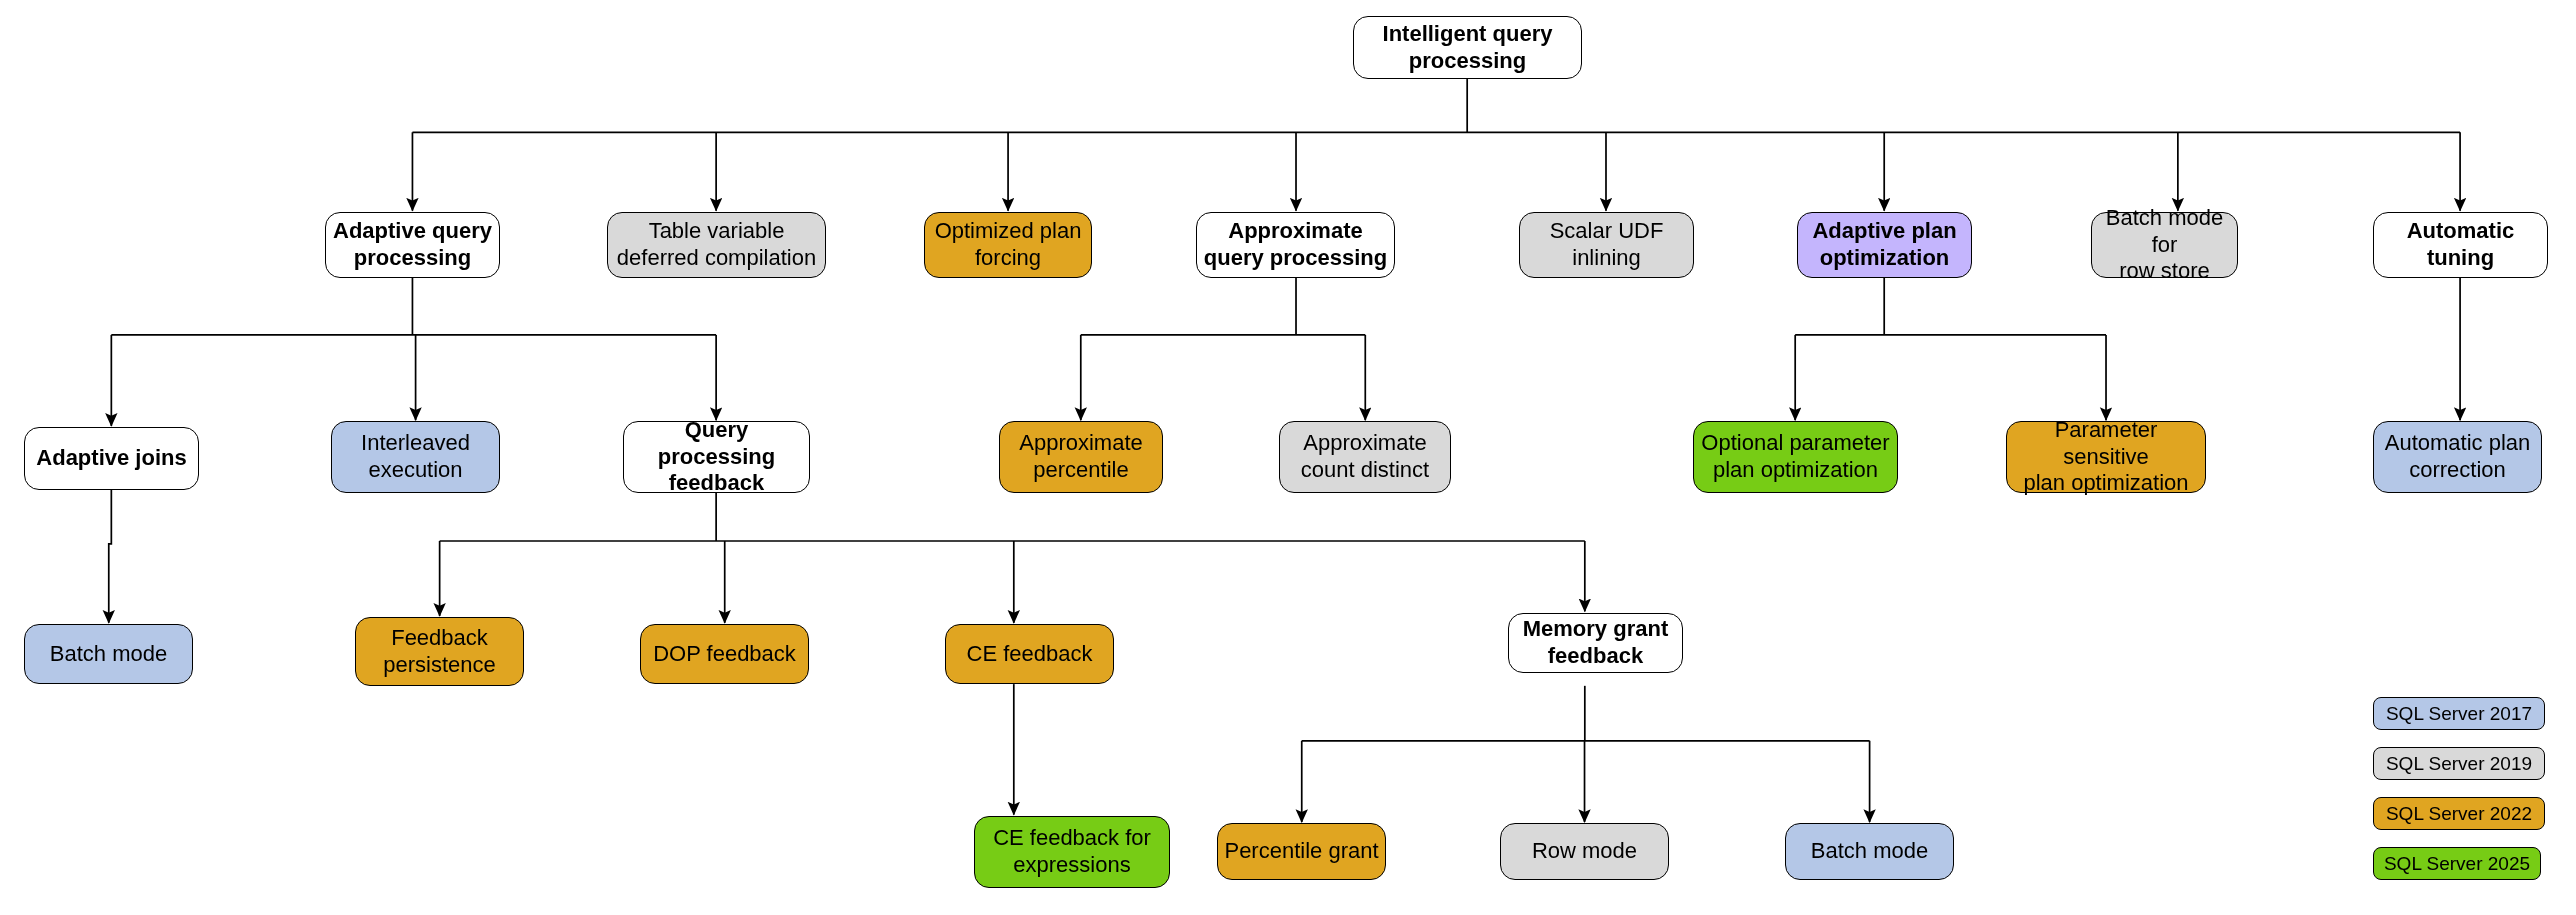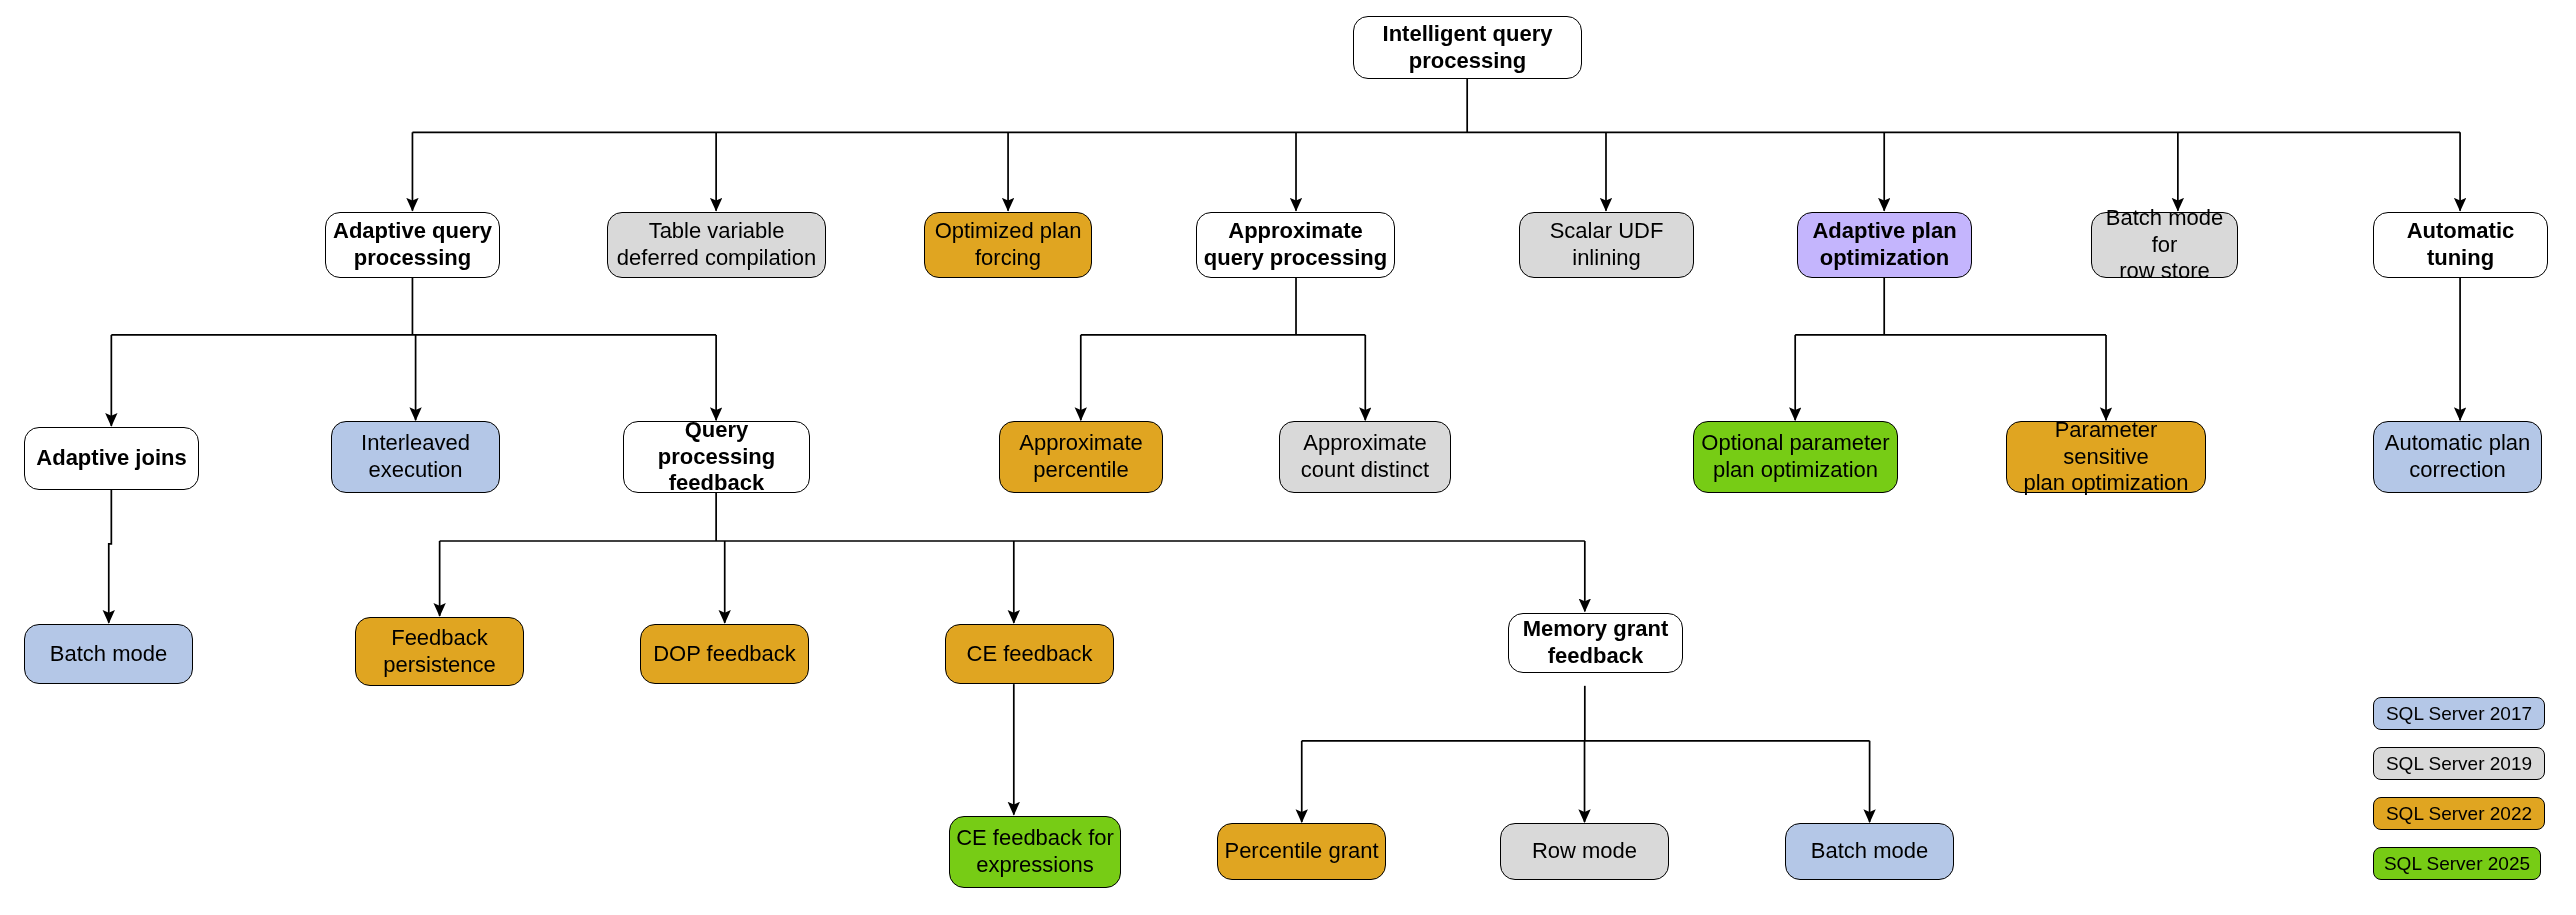--- a/index.html
+++ b/index.html
@@ -185,21 +185,21 @@
       <div class="node" style="left: 640px; top: 624px; width: 169px; height: 60px; background: rgb(224, 165, 33);">
         <span class="nlabel">DOP feedback</span>
       </div>
       <div class="node" style="left: 929px; top: 624px; width: 169px; height: 60px; background: rgb(224, 165, 33); margin-left: 16px;">
         <span class="nlabel">CE feedback</span>
       </div>
       <div class="node bold" style="left: 1498px; top: 613px; width: 175px; height: 60px; background: rgb(255, 255, 255); margin-left: 10px;">
         <span class="nlabel">Memory grant
 feedback</span>
       </div>
-      <div class="node" style="left: 949px; top: 816px; width: 172px; height: 72px; background: rgb(119, 204, 21);">
+      <div class="node" style="left: 974px; top: 816px; width: 196px; height: 72px; background: rgb(119, 204, 21);">
         <span class="nlabel">CE feedback for
 expressions</span>
       </div>
       <div class="node" style="left: 1217px; top: 823px; width: 169px; height: 57px; background: rgb(224, 165, 33);">
         <span class="nlabel">Percentile grant</span>
       </div>
       <div class="node" style="left: 1500px; top: 823px; width: 169px; height: 57px; background: rgb(217, 217, 217);">
         <span class="nlabel">Row mode</span>
       </div>
       <div class="node" style="left: 1785px; top: 823px; width: 169px; height: 57px; background: rgb(180, 199, 231);">

